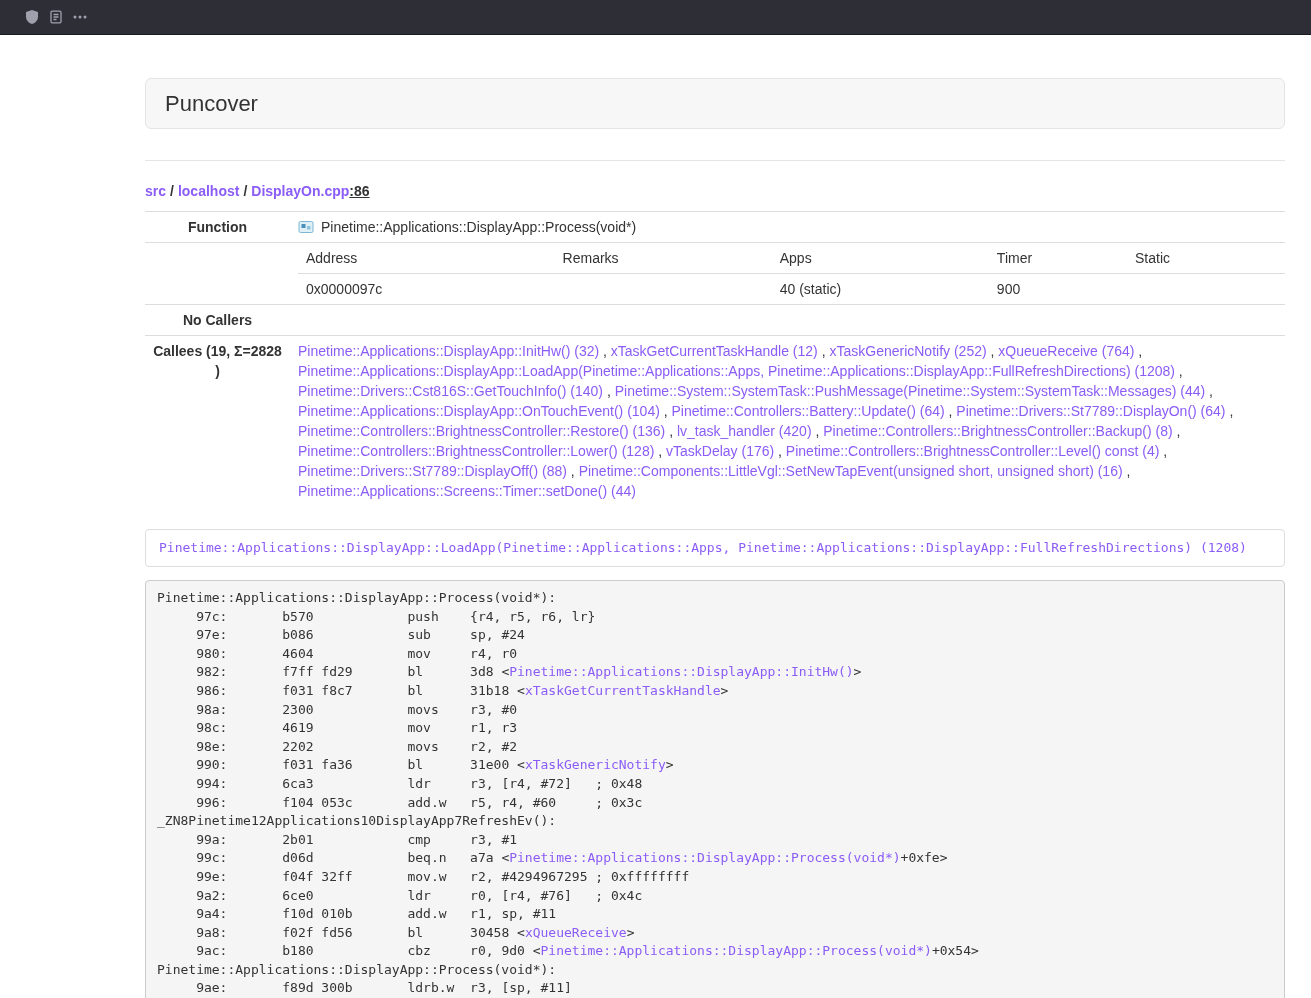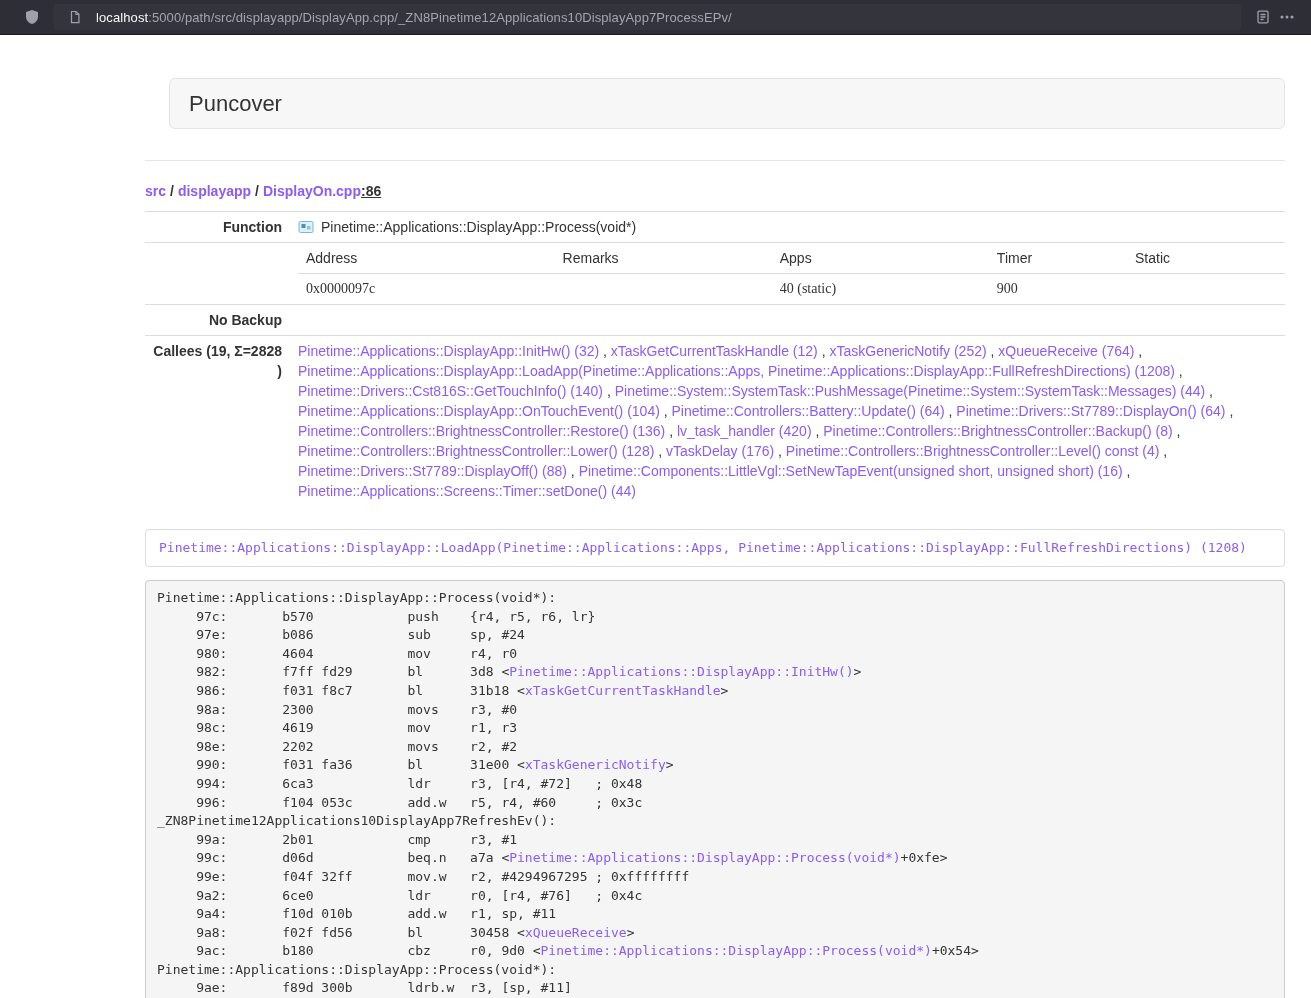--- a/index.html
+++ b/index.html
@@ -33,48 +33,48 @@
   .url { font-size: 13px; letter-spacing: .1px; }
   .url .host { color: #f9f9fa; font-weight: 400; }
   .url .path { color: #a5a5b0; }
 
   
   .container { margin-left: 145px; width: 1140px; padding-top: 43px; }
 
   .title-box {
     height: 51px; background: #f7f7f7;
     border: 1px solid #e5e5e5; border-radius: 6px;
-    display: flex; align-items: center; padding: 0 19px; margin-left: 24px;
+    display: flex; align-items: center; padding: 0 19px;
   }
   .title-box .title { font-size: 22px; font-weight: 500; color: #333; }
 
   hr.rule { border: none; border-top: 1px solid #e5e5e5; margin: 31px 0 20px; }
 
   .breadcrumb { font-weight: 700; margin-bottom: 10px; line-height: 20px; }
   .breadcrumb .sep { color: #333; padding: 0 4px; }
   .breadcrumb .suffix { color: #333; text-decoration: underline; }
 
   a.lnk { color: #8b5cf6; text-decoration: none; cursor: pointer; }
 
   .detail-table { width: 100%; border-collapse: collapse; border-top: 1px solid #ddd; }
   .detail-table > tbody > tr + tr > th,
   .detail-table > tbody > tr + tr > td { border-top: 1px solid #ddd; }
   .detail-table th.row-label {
-    width: 145px; text-align: right; vertical-align: top;
+    width: 145px; text-align: center; vertical-align: top;
     padding: 5px 8px; font-weight: 700; line-height: 20px;
   }
   .detail-table td.row-value { padding: 5px 8px; vertical-align: top; line-height: 20px; }
   .detail-table td.nested { padding: 0 0 0 8px; vertical-align: top; }
 
   .inner-table { width: 100%; border-collapse: collapse; }
   .inner-table th {
     text-align: left; font-weight: 400; padding: 5px 8px;
     border-bottom: 1px solid #ddd; line-height: 20px;
   }
-  .inner-table td { padding: 5px 8px; line-height: 20px; font-family: Liberation Serif, serif; }
+  .inner-table td { padding: 5px 8px; line-height: 20px; }
 
   .func-cell { display: flex; align-items: center; gap: 7px; }
   .func-icon { flex: none; display: inline-flex; }
 
   .callees { line-height: 20px; }
   .callee-sep { color: #333; }
 
   .symbol-box {
     margin-top: 23px; border: 1px solid #ddd; border-radius: 4px;
     padding: 9px 13px; background: #fff;
@@ -95,29 +95,20 @@
 </style>
 </head>
 <body>
 
 <div class="chrome">
   <span class="chrome-btn">
     <svg width="16" height="16" viewBox="0 0 16 16">
         <path fill="#9fa0ab" d="M8 1l6 2v4.5c0 3.8-2.6 6.6-6 7.5-3.4-.9-6-3.7-6-7.5V3l6-2z"></path>
       </svg>
   </span>
-  <div class="address-bar">
-    <span class="chrome-btn">
-      <svg width="14" height="14" viewBox="0 0 16 16">
-          <path fill="none" stroke="#9fa0ab" stroke-width="1.4" d="M4 1.7h5.2L12.5 5v9.3H4z"></path>
-          <path fill="none" stroke="#9fa0ab" stroke-width="1.2" d="M9 2v3.2h3.3"></path>
-        </svg>
-    </span>
-    <span class="url"><span class="host">localhost</span><span class="path">:5000/path/src/displayapp/DisplayApp.cpp/_ZN8Pinetime12Applications10DisplayApp7ProcessEPv/</span></span>
-  </div>
   <span class="chrome-btn">
     <svg width="16" height="16" viewBox="0 0 16 16">
         <g stroke="#9fa0ab" stroke-width="1.3" fill="none">
           <rect x="3" y="2.2" width="10" height="11.6" rx="1.2"></rect>
           <path d="M5.5 5.5h5M5.5 8h5M5.5 10.5h3"></path>
         </g>
       </svg>
   </span>
   <span class="chrome-btn">
     <svg width="16" height="16" viewBox="0 0 16 16">
@@ -132,21 +123,21 @@
 
 <div class="container">
 
   <div class="title-box">
     <span class="title">Puncover</span>
   </div>
 
   <hr class="rule">
 
   <div class="breadcrumb">
-    <a class="lnk">src</a><span class="sep">/</span><a class="lnk">displayapp</a><span class="sep">/</span><a class="lnk">DisplayOn.cpp</a><span class="suffix">:86</span>
+    <a class="lnk">src</a><span class="sep">/</span><a class="lnk">localhost</a><span class="sep">/</span><a class="lnk">DisplayOn.cpp</a><span class="suffix">:86</span>
   </div>
 
   <table class="detail-table">
     <tbody>
       <tr>
         <th class="row-label">Function</th>
         <td class="row-value">
           <span class="func-cell">
             <span class="func-icon">
               <svg width="16" height="16" viewBox="0 0 16 16">
@@ -185,21 +176,21 @@
                 <td></td>
                 <td>40 (static)</td>
                 <td>900</td>
                 <td></td>
               </tr>
             </tbody>
           </table>
         </td>
       </tr>
       <tr>
-        <th class="row-label">No Backup</th>
+        <th class="row-label">No Callers</th>
         <td class="row-value"></td>
       </tr>
       <tr>
         <th class="row-label">Callees (19, Σ=2828 )</th>
         <td class="row-value callees"><a class="lnk">Pinetime::Applications::DisplayApp::InitHw() (32)</a><span class="callee-sep"> , </span><a class="lnk">xTaskGetCurrentTaskHandle (12)</a><span class="callee-sep"> , </span><a class="lnk">xTaskGenericNotify (252)</a><span class="callee-sep"> , </span><a class="lnk">xQueueReceive (764)</a><span class="callee-sep"> , </span><a class="lnk">Pinetime::Applications::DisplayApp::LoadApp(Pinetime::Applications::Apps, Pinetime::Applications::DisplayApp::FullRefreshDirections) (1208)</a><span class="callee-sep"> , </span><a class="lnk">Pinetime::Drivers::Cst816S::GetTouchInfo() (140)</a><span class="callee-sep"> , </span><a class="lnk">Pinetime::System::SystemTask::PushMessage(Pinetime::System::SystemTask::Messages) (44)</a><span class="callee-sep"> , </span><a class="lnk">Pinetime::Applications::DisplayApp::OnTouchEvent() (104)</a><span class="callee-sep"> , </span><a class="lnk">Pinetime::Controllers::Battery::Update() (64)</a><span class="callee-sep"> , </span><a class="lnk">Pinetime::Drivers::St7789::DisplayOn() (64)</a><span class="callee-sep"> , </span><a class="lnk">Pinetime::Controllers::BrightnessController::Restore() (136)</a><span class="callee-sep"> , </span><a class="lnk">lv_task_handler (420)</a><span class="callee-sep"> , </span><a class="lnk">Pinetime::Controllers::BrightnessController::Backup() (8)</a><span class="callee-sep"> , </span><a class="lnk">Pinetime::Controllers::BrightnessController::Lower() (128)</a><span class="callee-sep"> , </span><a class="lnk">vTaskDelay (176)</a><span class="callee-sep"> , </span><a class="lnk">Pinetime::Controllers::BrightnessController::Level() const (4)</a><span class="callee-sep"> , </span><a class="lnk">Pinetime::Drivers::St7789::DisplayOff() (88)</a><span class="callee-sep"> , </span><a class="lnk">Pinetime::Components::LittleVgl::SetNewTapEvent(unsigned short, unsigned short) (16)</a><span class="callee-sep"> , </span><a class="lnk">Pinetime::Applications::Screens::Timer::setDone() (44)</a></td>
       </tr>
     </tbody>
   </table>
 
   <div class="symbol-box">

